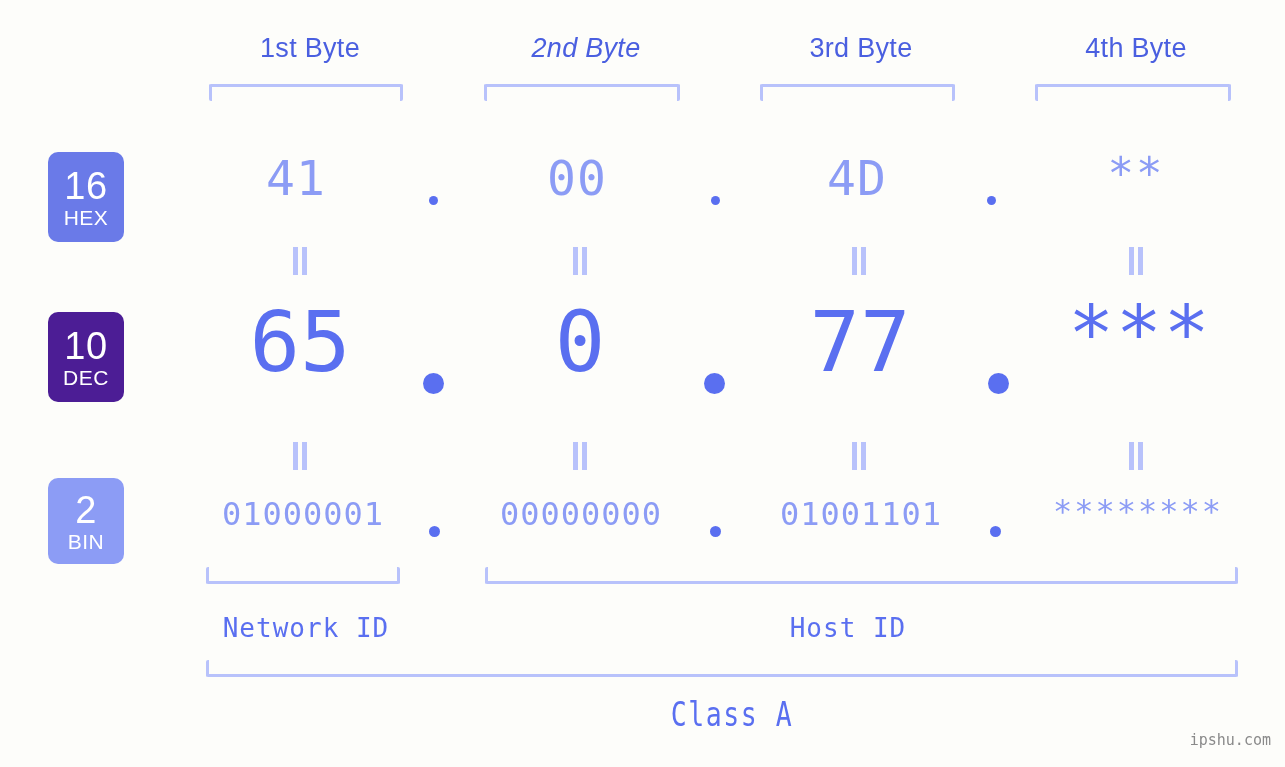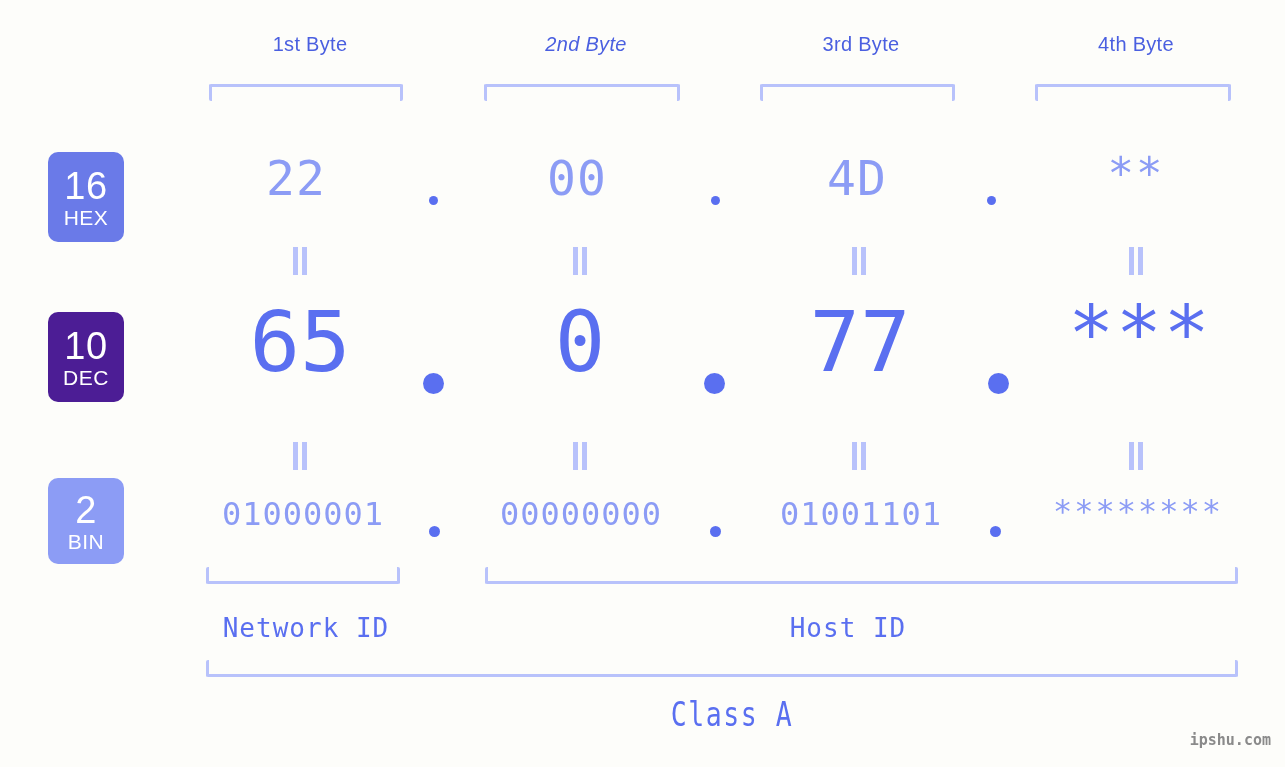--- a/index.html
+++ b/index.html
@@ -46,21 +46,21 @@
   #badge-hex { left: 48px; top: 152px; height: 90px; background: #6a7ae8; }
   #badge-dec { left: 48px; top: 312px; height: 90px; background: #4c1d95; }
   #badge-bin { left: 48px; top: 478px; height: 86px; background: #8c9cf5; }
 
   
   .byte-head {
     position: absolute;
     top: 33px;
     width: 220px;
     text-align: center;
-    font-size: 20px;
+    font-size: 27px;
     color: #4a5fe0;
     font-family: "Liberation Sans", sans-serif;
     font-weight: 400;
     letter-spacing: 0.3px;
   }
 
   
   
   .bracket-down {
     position: absolute;
@@ -168,21 +168,20 @@
 
   
   #watermark {
     position: absolute;
     right: 14px;
     bottom: 18px;
     font-family: "DejaVu Sans Mono", monospace;
     font-size: 15px;
     color: #8a8a8a;
     letter-spacing: 0px;
-    font-weight: bold;
   }
 </style>
 </head>
 <body>
 
 <div class="byte-head" style="left:200px;">1st Byte</div>
 <div class="byte-head" style="left:476px;font-style:italic;">2nd Byte</div>
 <div class="byte-head" style="left:751px;">3rd Byte</div>
 <div class="byte-head" style="left:1026px;">4th Byte</div>
 
@@ -197,21 +196,21 @@
 </div>
 <div class="badge" id="badge-dec">
   <span class="num">10</span>
   <span class="nm">DEC</span>
 </div>
 <div class="badge" id="badge-bin">
   <span class="num">2</span>
   <span class="nm">BIN</span>
 </div>
 
-<div class="cell hex-cell" style="left:186px;">22</div>
+<div class="cell hex-cell" style="left:186px;">41</div>
 <div class="dot sm" style="left:429px; top:196px;"></div>
 <div class="cell hex-cell" style="left:467px;text-align:center;">00</div>
 <div class="dot sm" style="left:711px; top:196px;"></div>
 <div class="cell hex-cell" style="left:747px;">4D</div>
 <div class="dot sm" style="left:987px; top:196px;"></div>
 <div class="cell hex-cell stars" style="left:1026px; top:148px;">**</div>
 
 <div class="eqmark" style="left:292px; top:247px;">
   <i class="a"></i>
     <i class="b"></i>

